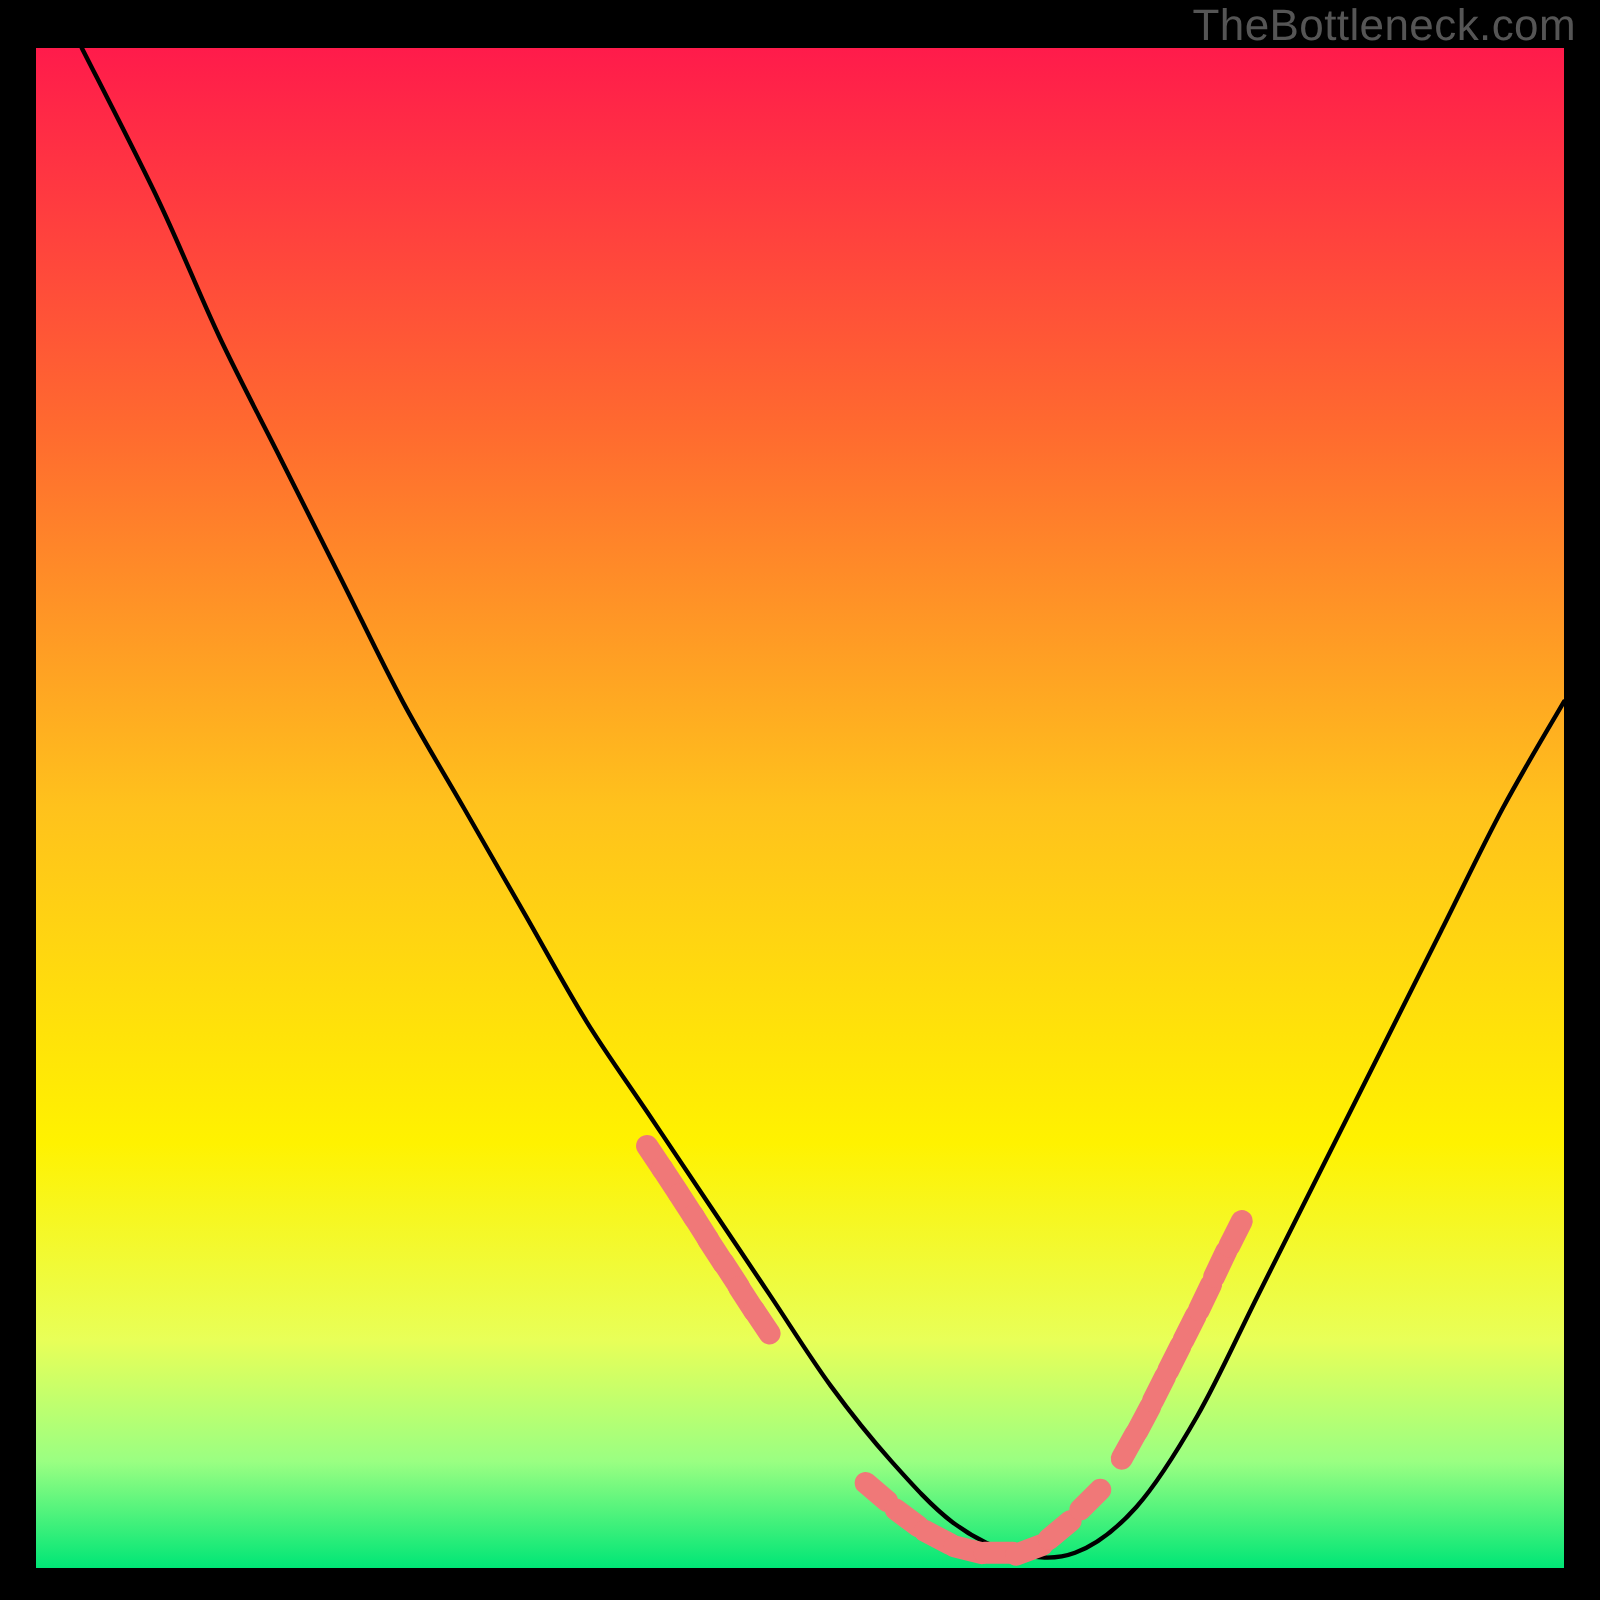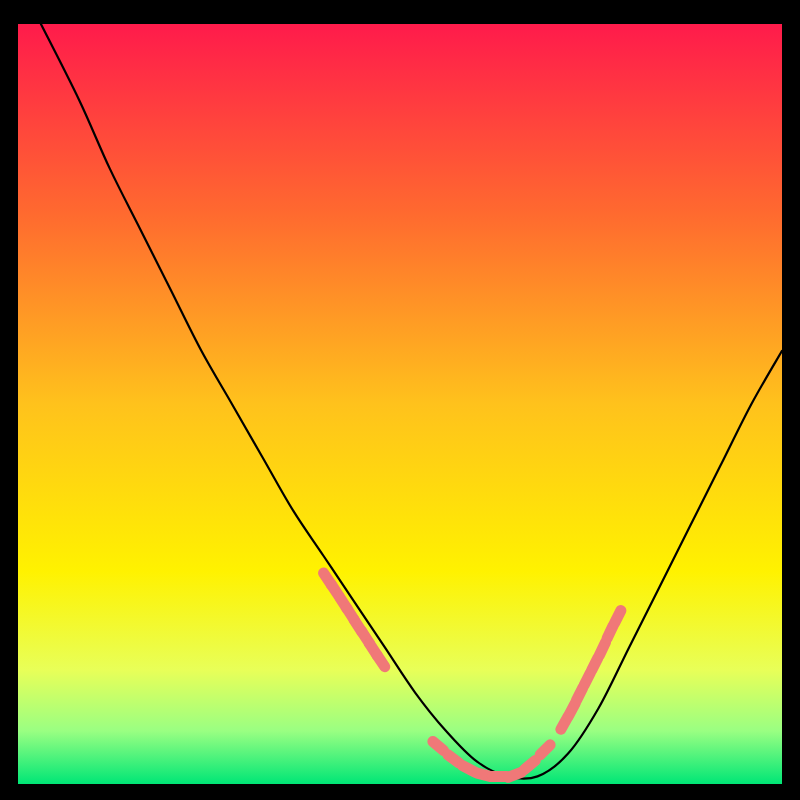--- a/index.html
+++ b/index.html
@@ -38,20 +38,21 @@
   }
   svg {
     display: block;
   }
 </style>
 </head>
 <body>
 
 <div class="frame">
 
+  <div class="watermark">TheBottleneck.com</div>
 
   <div class="plot-area">
     <svg id="chart-svg" width="764" height="760" viewBox="0 0 764 760">
       <defs>
         <linearGradient id="bg-grad" x1="0" y1="0" x2="0" y2="1">
             <stop offset="0%" stop-color="#ff1b4b"></stop>
             <stop offset="25%" stop-color="#ff6a2f"></stop>
             <stop offset="50%" stop-color="#ffc21c"></stop>
             <stop offset="72%" stop-color="#fff200"></stop>
             <stop offset="85%" stop-color="#e8ff58"></stop>

